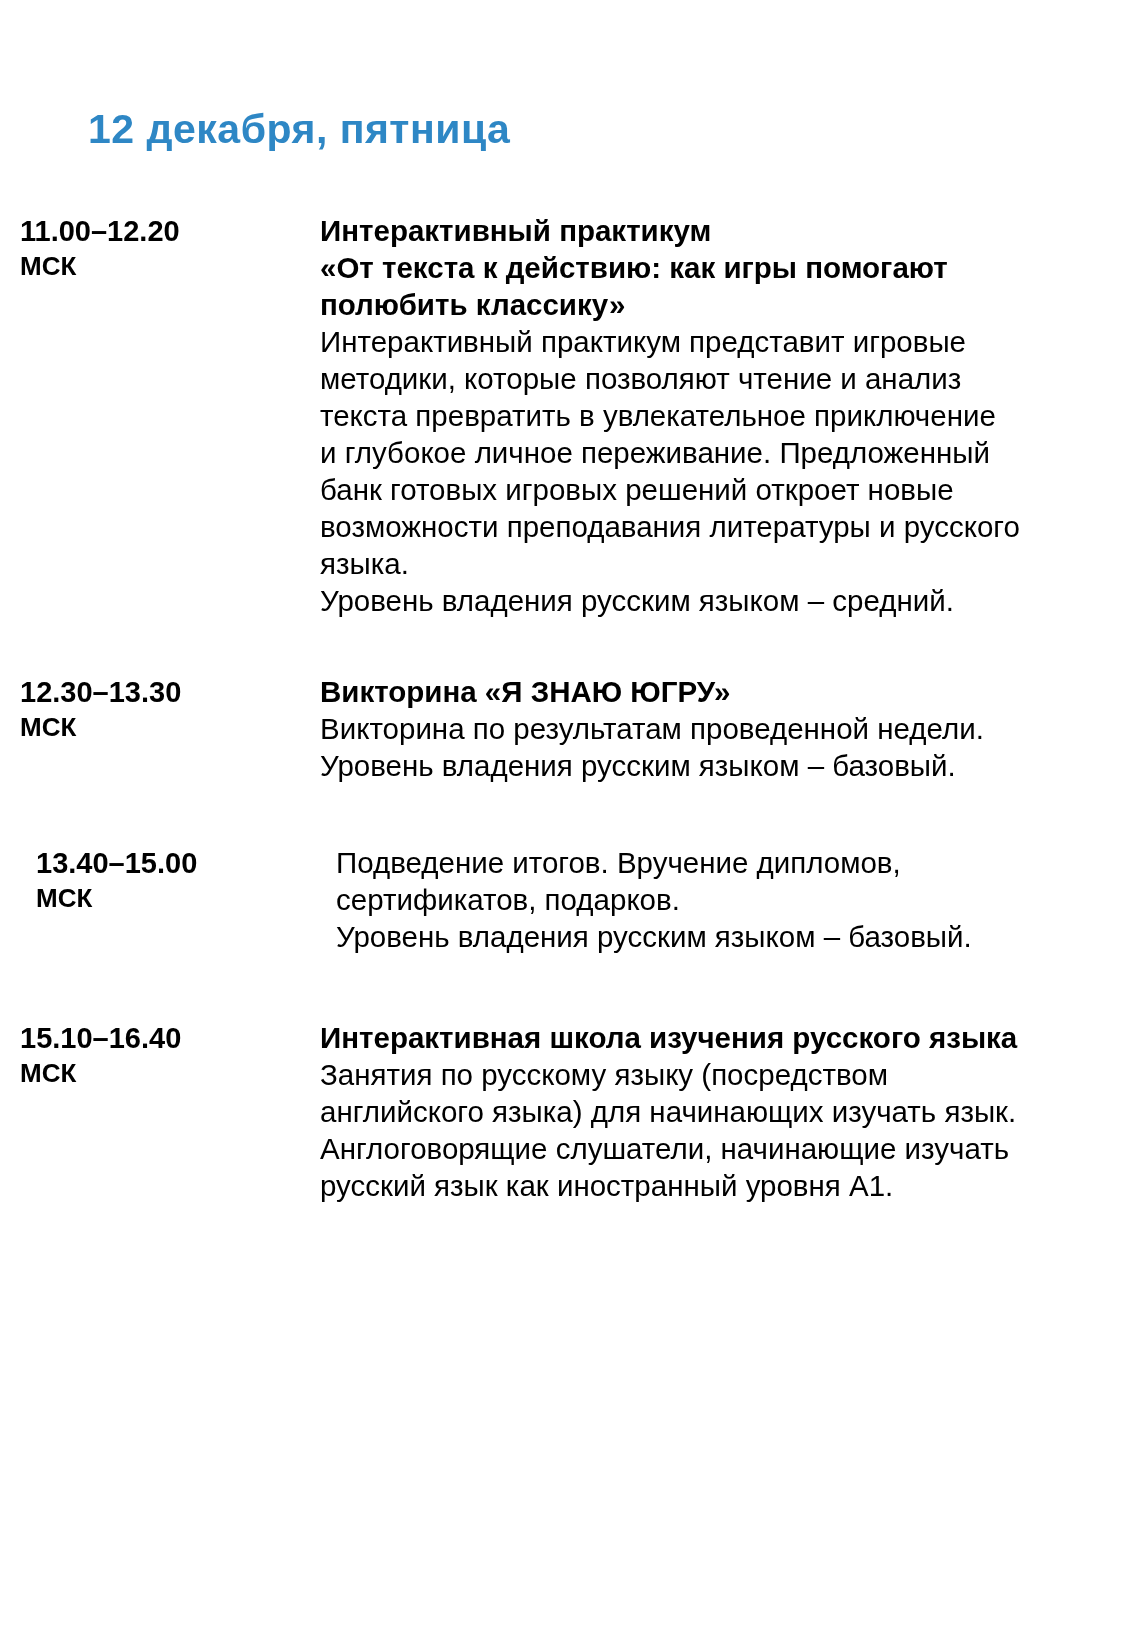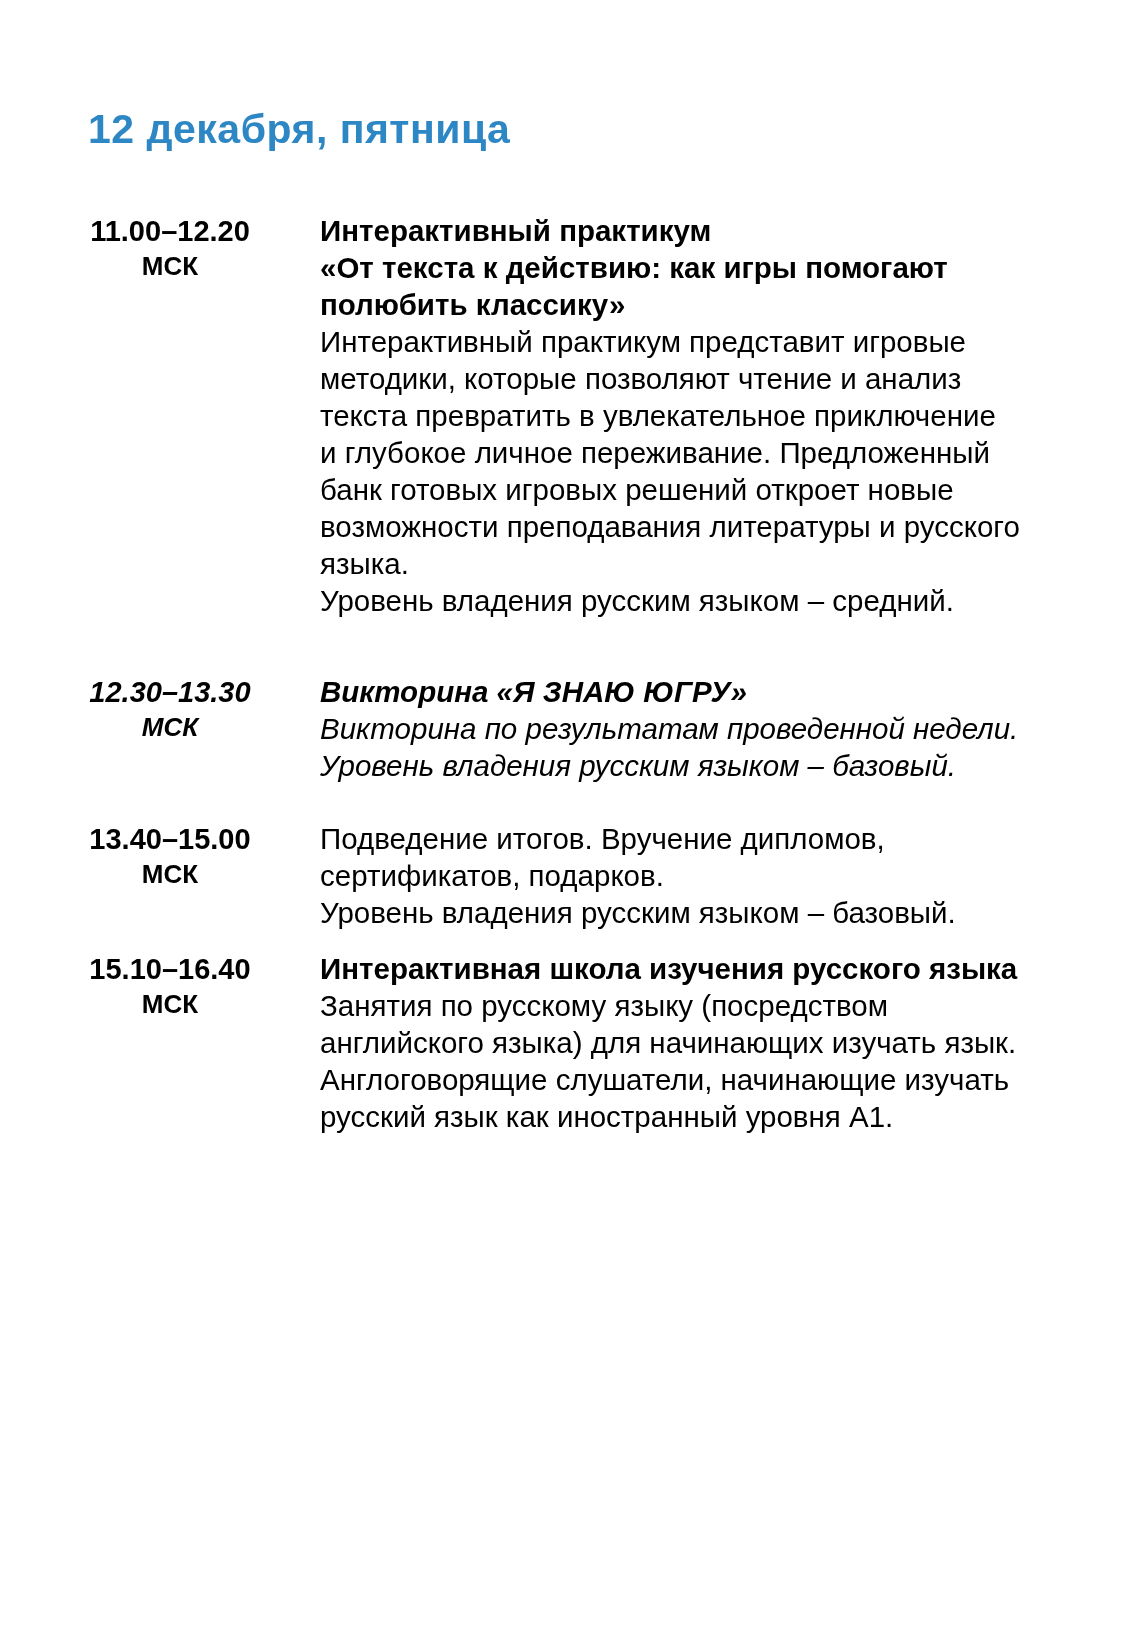--- a/index.html
+++ b/index.html
@@ -20,26 +20,25 @@
     letter-spacing:0.5px;
     color:#2E87C5;
   }
   .schedule {
     position:absolute;
     left:0; top:212px;
     width:1125px;
   }
   .slot { display:flex; align-items:flex-start; }
   .slot-1 { margin-bottom:54px; }
-  .slot-2 { margin-bottom:36px;font-style:italic; }
-  .slot-3 { margin-bottom:19px; }
+  .slot-2 { margin-bottom:60px; }
+  .slot-3 { margin-bottom:64px;padding-left:16px; }
   .time-col {
     flex:0 0 auto;
     width:300px; margin-left:20px;
-    text-align:center;
     padding-top:1px;
   }
   .time {
     font-size:29px; line-height:37px;
     font-weight:bold;
   }
   .tz {
     font-size:26px; line-height:32px;
     font-weight:bold;
   }

